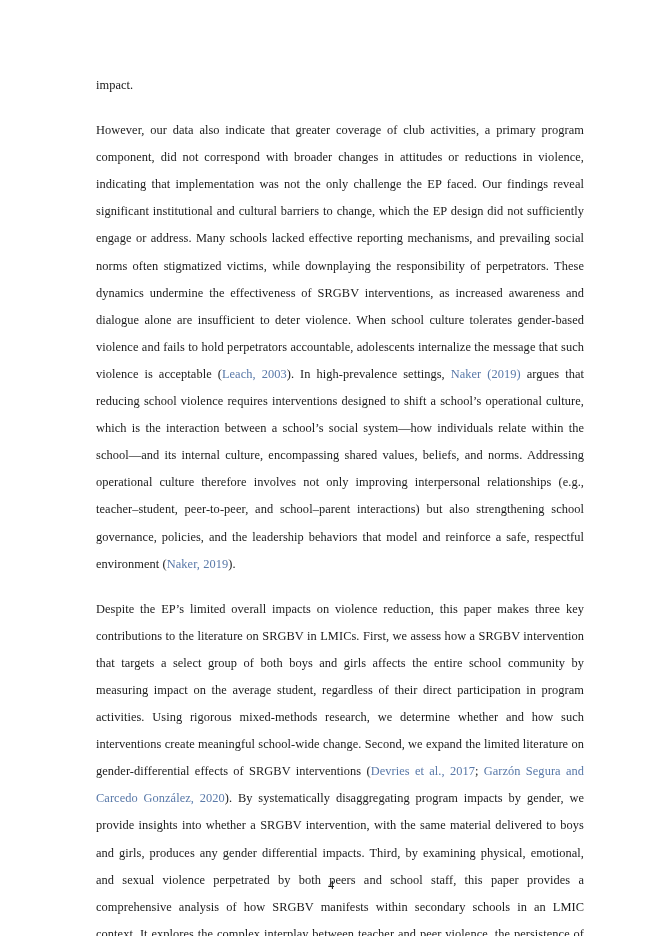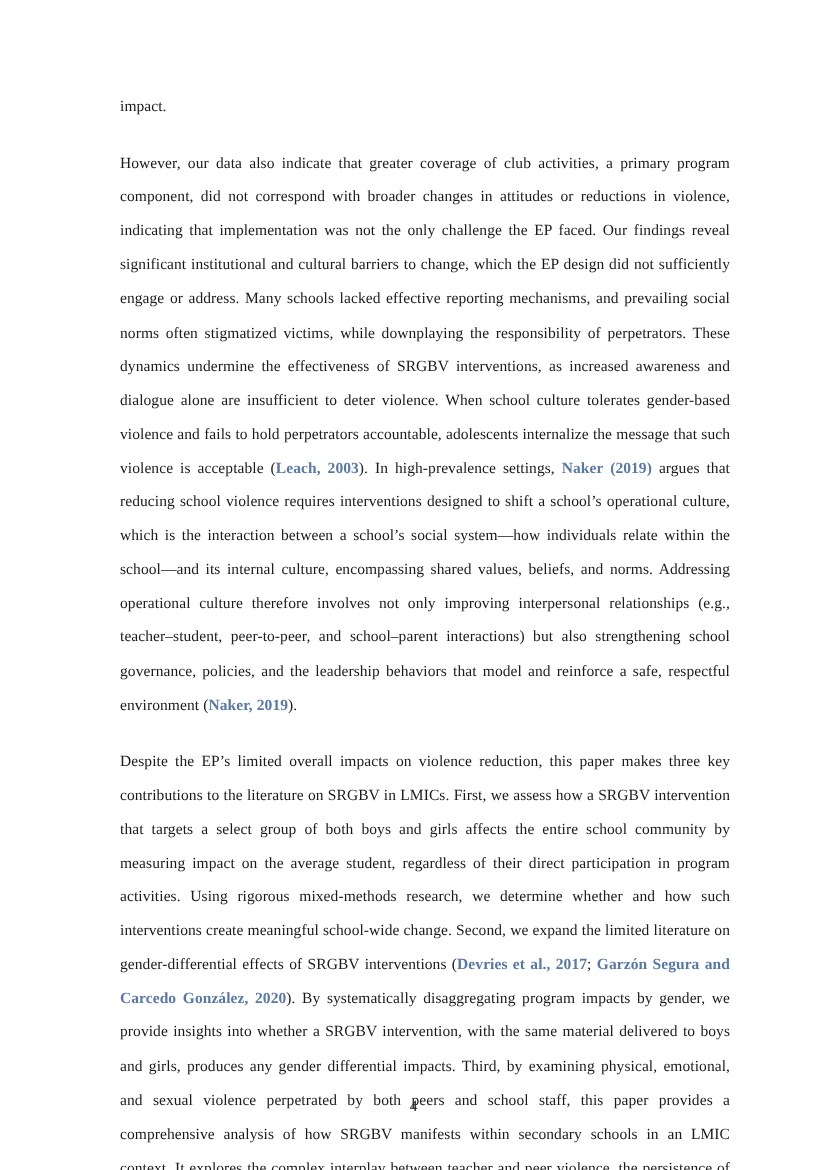--- a/index.html
+++ b/index.html
@@ -38,21 +38,20 @@
     word-spacing: 0.01em;
     -webkit-font-smoothing: antialiased;
   }
   p.para + p.para {
     margin-top: 18px;
   }
   .cite {
     color: #5878a8;
     text-decoration: none;
     cursor: pointer;
-    font-weight: bold;
   }
   .pageno {
     position: absolute;
     left: 0;
     top: 878px;
     width: 662px;
     text-align: center;
     font-size: 12.4px;
     font-family: "Liberation Serif", "DejaVu Serif", serif;
     color: #1a1a1a;

